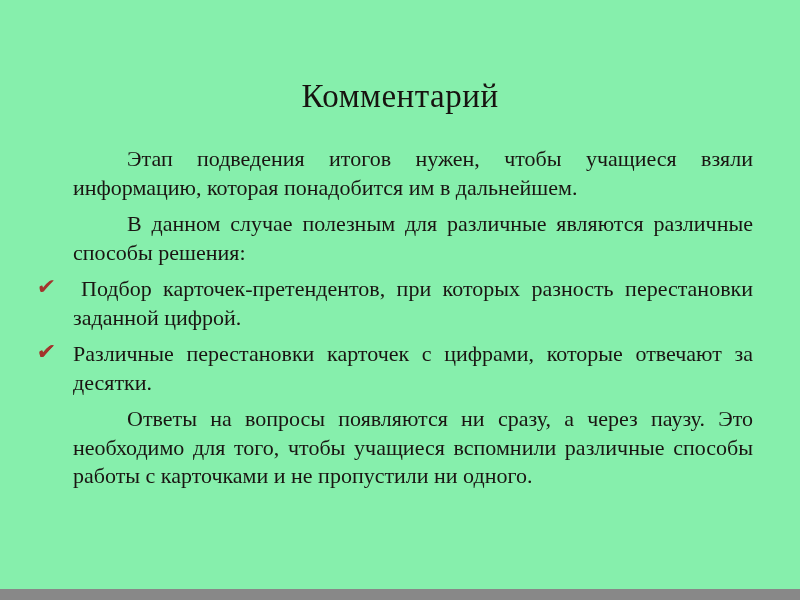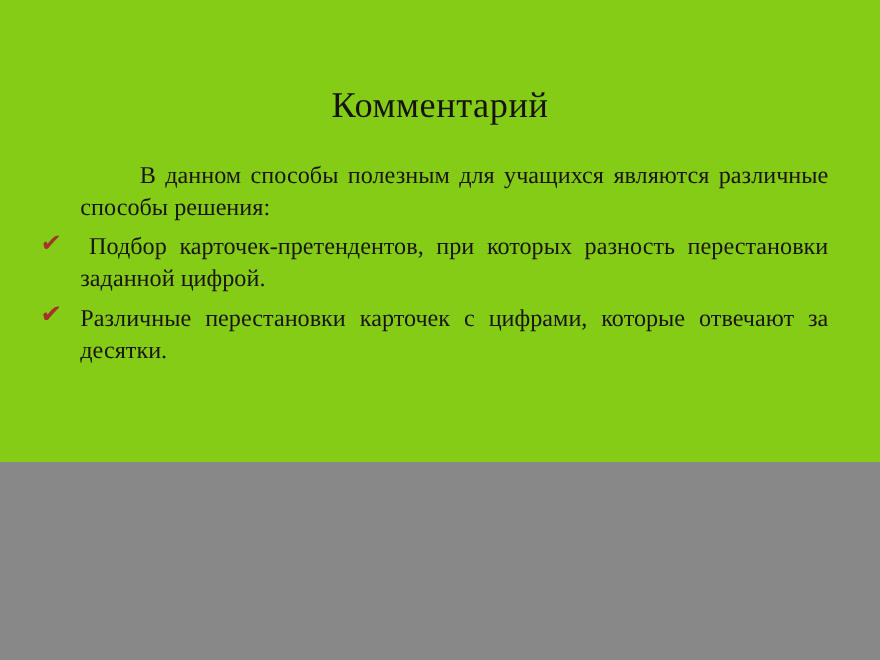--- a/index.html
+++ b/index.html
@@ -3,22 +3,22 @@
 <meta charset="utf-8">
 <style>
   html, body {
     margin: 0;
     padding: 0;
     background: #888;
   }
   .slide {
     position: relative;
     width: 800px;
-    height: 420px;
-    background: #84cc16;
+    height: 589px;
+    background: #86efac;
     overflow: hidden;
     font-family: "Liberation Serif", "DejaVu Serif", serif;
     color: #1a1512;
   }
   .slide-title {
     position: absolute;
     top: 78px;
     left: 0;
     width: 100%;
     text-align: center;
@@ -71,32 +71,34 @@
 </style>
 </head>
 <body>
 
 <div class="slide">
 
   <div class="slide-title">Комментарий</div>
 
   <div class="slide-body">
 
+    <p class="para">Этап подведения итогов нужен, чтобы учащиеся взяли информацию, которая понадобится им в дальнейшем.</p>
 
-    <p class="para">В данном способы полезным для учащихся являются различные способы решения:</p>
+    <p class="para">В данном случае полезным для различные являются различные способы решения:</p>
 
     <ul class="bullet-list">
       <li class="bullet-item first-bullet">
         <span class="check-icon">✔</span>
         <span>Подбор карточек-претендентов, при которых разность перестановки заданной цифрой.</span>
       </li>
       <li class="bullet-item">
         <span class="check-icon">✔</span>
       </li>
       <li class="bullet-item">
         <span class="check-icon">✔</span>
         <span>Различные перестановки карточек с цифрами, которые отвечают за десятки.</span>
       </li>
     </ul>
 
+    <p class="para closing">Ответы на вопросы появляются ни сразу, а через паузу. Это необходимо для того, чтобы учащиеся вспомнили различные способы работы с карточками и не пропустили ни одного.</p>
 
   </div>
 </div>
 
 </body></html>

